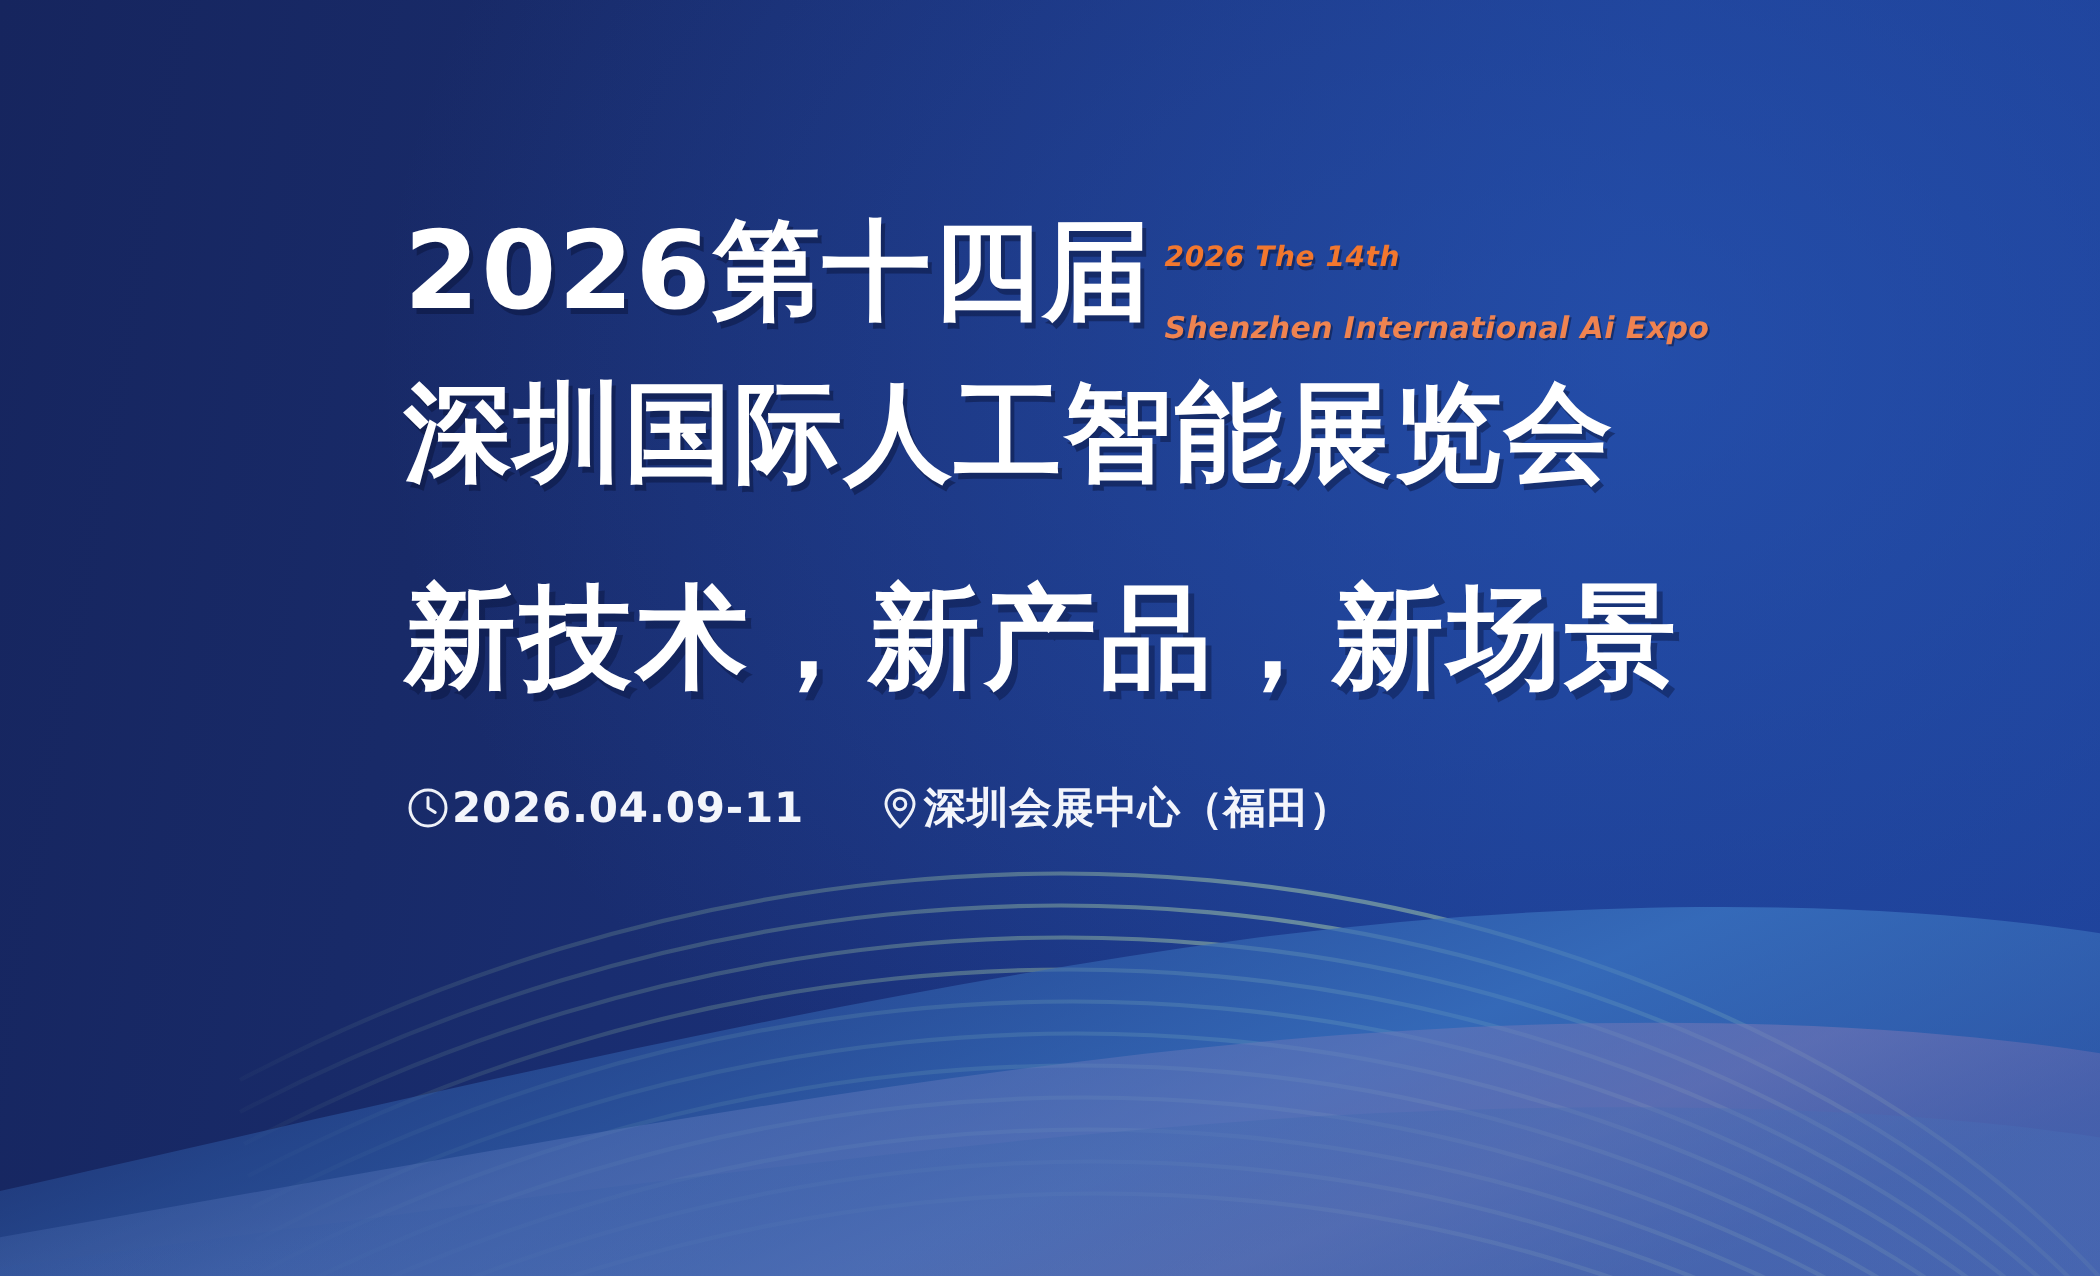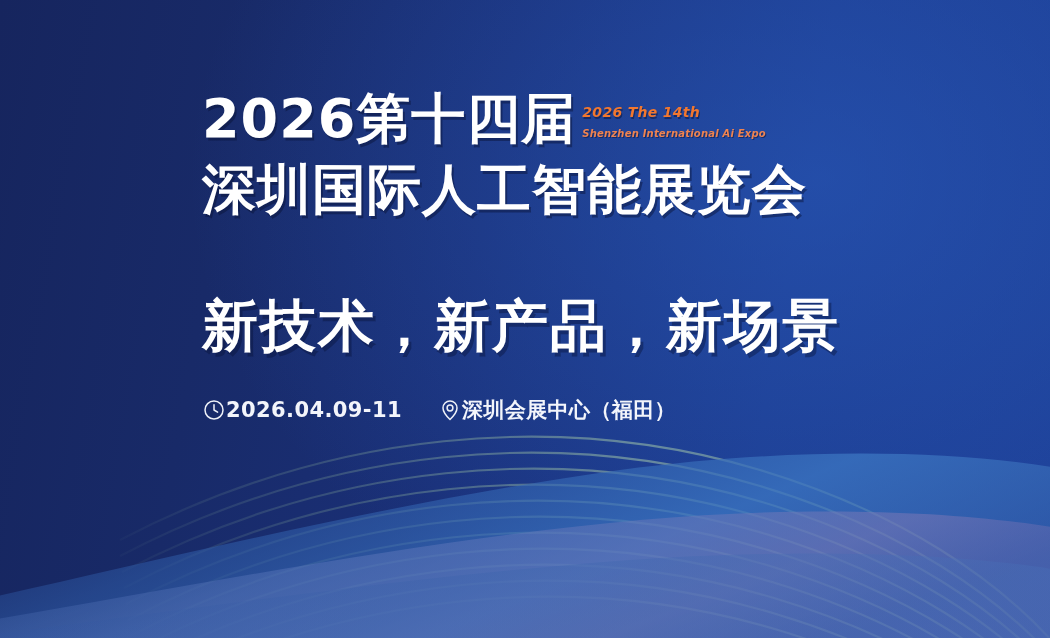--- a/index.html
+++ b/index.html
@@ -31,21 +31,21 @@
   .bg-layer svg {
     display: block;
     width: 100%;
     height: 100%;
   }
 
   
   .content {
     position: absolute;
     left: 202px;
-    top: 92px;
+    top: 109px;
     width: 700px;
     z-index: 5;
   }
 
   .title-row {
     position: relative;
     display: block;
     white-space: nowrap;
   }
 
@@ -72,22 +72,22 @@
     line-height: 1.15;
     font-weight: 700;
     font-style: italic;
     color: #f2772e;
     letter-spacing: 0.3px;
     text-shadow: 1px 2px 0 rgba(8,18,54,0.5);
     font-family: "DejaVu Sans", "Liberation Sans", sans-serif;
   }
   .title-en-2 {
     display: block;
-    margin-top: 8px;
-    font-size: 10px;
+    margin-top: 19px;
+    font-size: 15px;
     line-height: 1.15;
     font-weight: 700;
     font-style: italic;
     color: #ef8350;
     letter-spacing: 0.2px;
     text-shadow: 1px 1px 0 rgba(8,18,54,0.5);
     font-family: "DejaVu Sans", "Liberation Sans", sans-serif;
   }
 
   .title-cn-2 {
@@ -97,21 +97,21 @@
     line-height: 1.0;
     font-weight: 700;
     color: #ffffff;
     letter-spacing: 1px;
     text-shadow: 2px 3px 0 rgba(8,18,54,0.45);
     font-family: "DejaVu Sans", "Liberation Sans", sans-serif;
   }
 
   .slogan {
     display: block;
-    margin-top: 80px;
+    margin-top: 47px;
     font-size: 56px;
     line-height: 1.05;
     font-weight: 700;
     color: #ffffff;
     letter-spacing: 2px;
     text-shadow: 3px 4px 0 rgba(8,18,54,0.40);
     font-family: "DejaVu Sans", "Liberation Sans", sans-serif;
     white-space: nowrap;
   }
 

